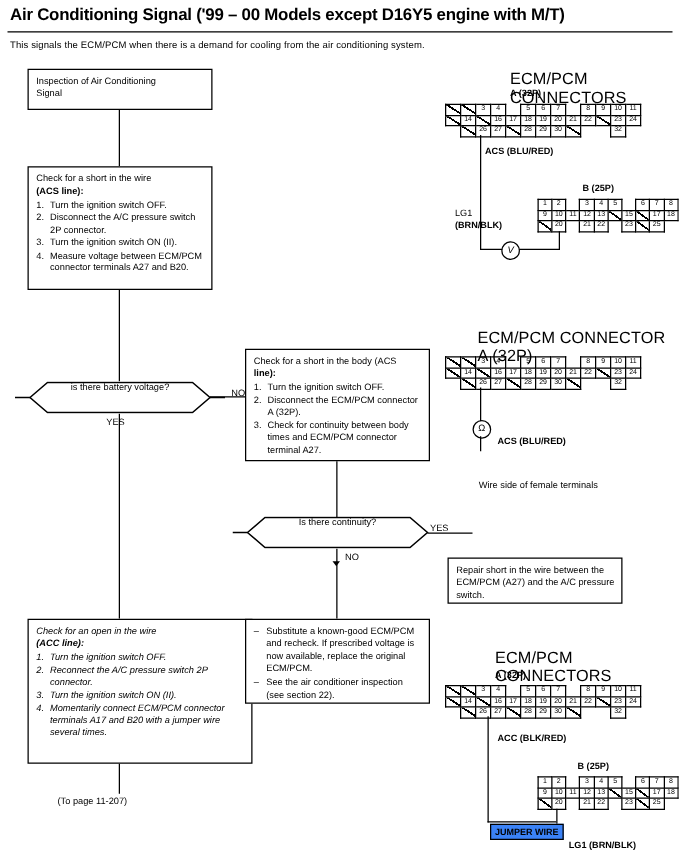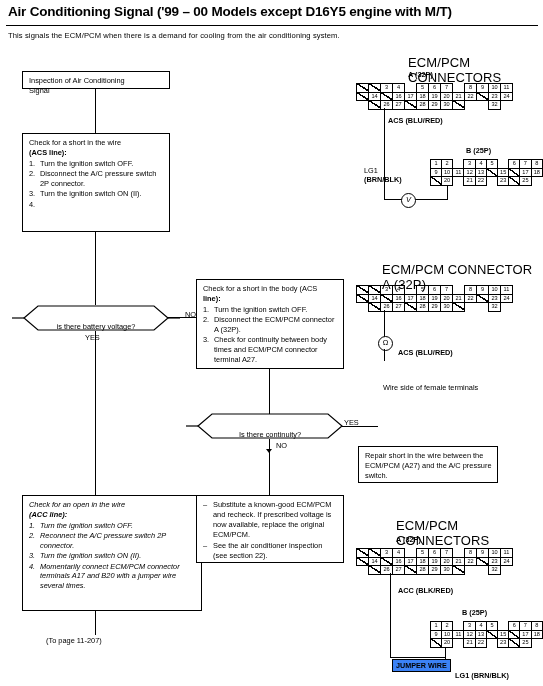--- a/index.html
+++ b/index.html
@@ -28,21 +28,21 @@
   ol.steps li{
     position:relative;padding-left:11px;margin-top:0.5px;
   }
   ol.steps li .num{position:absolute;left:0;top:0;}
   ul.dashes{margin:0;padding:0;list-style:none;}
   ul.dashes li{position:relative;padding-left:10px;margin-bottom:2px;}
   ul.dashes li .dash{position:absolute;left:0;top:0;}
   
   .decision{
     box-sizing:border-box;
-    display:flex;align-items:flex-end;justify-content:center;
+    display:flex;align-items:flex-start;justify-content:center;
     font-size:7.4px;text-align:center;
   }
   .dia-svg{position:absolute;left:0;top:0;}
   .dia-label{position:relative;z-index:2;}
   
   .conn-title{font-size:13px;letter-spacing:0.1px;}
   .conn-sub{font-size:7.3px;font-weight:bold;}
   .wirelabel{font-size:7.3px;}
   table.cells{border-collapse:collapse;}
   table.cells td{
@@ -75,34 +75,34 @@
     border-right:3px solid transparent;border-top:4px solid #000;
   }
 </style>
 </head>
 <body>
 
 <div class="abs" id="title">Air Conditioning Signal ('99 – 00 Models except D16Y5 engine with M/T)</div>
 <div class="abs" id="title-rule"></div>
 <div class="abs" id="intro">This signals the ECM/PCM when there is a demand for cooling from the air conditioning system.</div>
 
-<div class="abs box" style="left:22px;top:71px;width:148px;height:18px;">
+<div class="abs box" style="left:22px;top:55px;width:148px;height:33px;">
   <div>Inspection of Air Conditioning</div>
   <div style="font-weight:normal">Signal</div>
 </div>
 <div class="abs vline" style="left:95px;top:88px;height:45px;"></div>
 
 <div class="abs box" style="left:22px;top:133px;width:148px;height:99px;">
   <div><span>Check for a short in the wire</span></div>
   <div style="font-weight:bold">(ACS line):</div>
   <ol class="steps">
     <li><span class="num">1.</span><span>Turn the ignition switch OFF.</span></li>
     <li><span class="num">2.</span><span>Disconnect the A/C pressure switch 2P connector.</span></li>
     <li><span class="num">3.</span><span>Turn the ignition switch ON (II).</span></li>
-    <li><span class="num">4.</span></li>
+    <li><span class="num">4.</span><span>Measure voltage between ECM/PCM connector terminals A27 and B20.</span></li>
   </ol>
 </div>
 <div class="abs vline" style="left:95px;top:232px;height:73px;"></div>
 
 <div class="abs decision" style="left:12px;top:305px;width:168px;height:26px;">
   <svg class="dia-svg" width="168" height="26" viewBox="0 0 168 26">
     <polygon points="12,13 26,1 142,1 156,13 142,25 26,25" fill="#fff" stroke="#000" stroke-width="1.2"></polygon>
     <line x1="0" y1="13" x2="12" y2="13" stroke="#000" stroke-width="1.2"></line>
     <line x1="156" y1="13" x2="168" y2="13" stroke="#000" stroke-width="1.2"></line>
   </svg>

